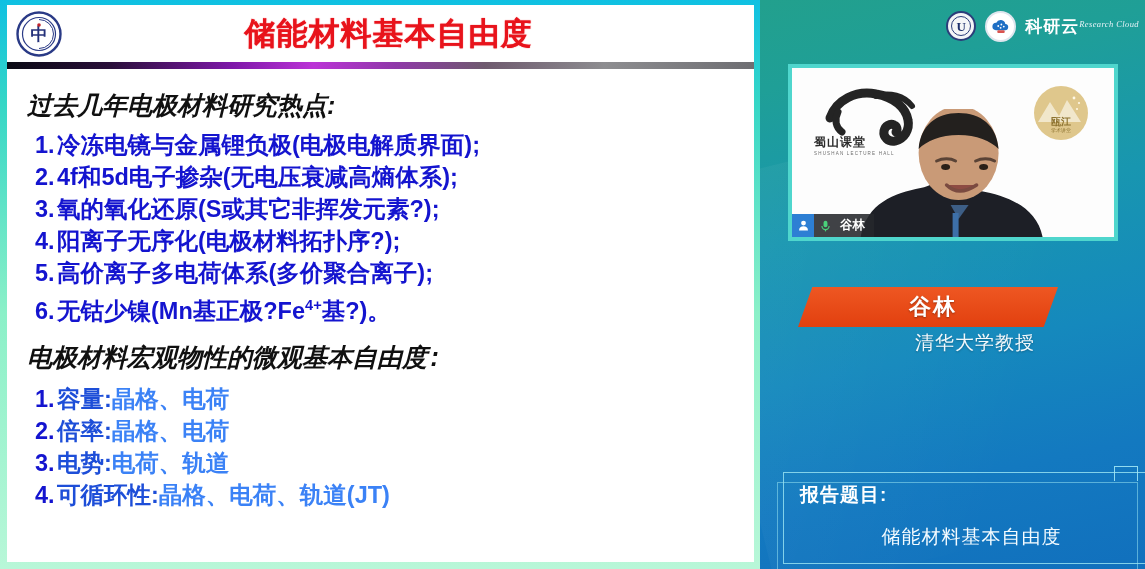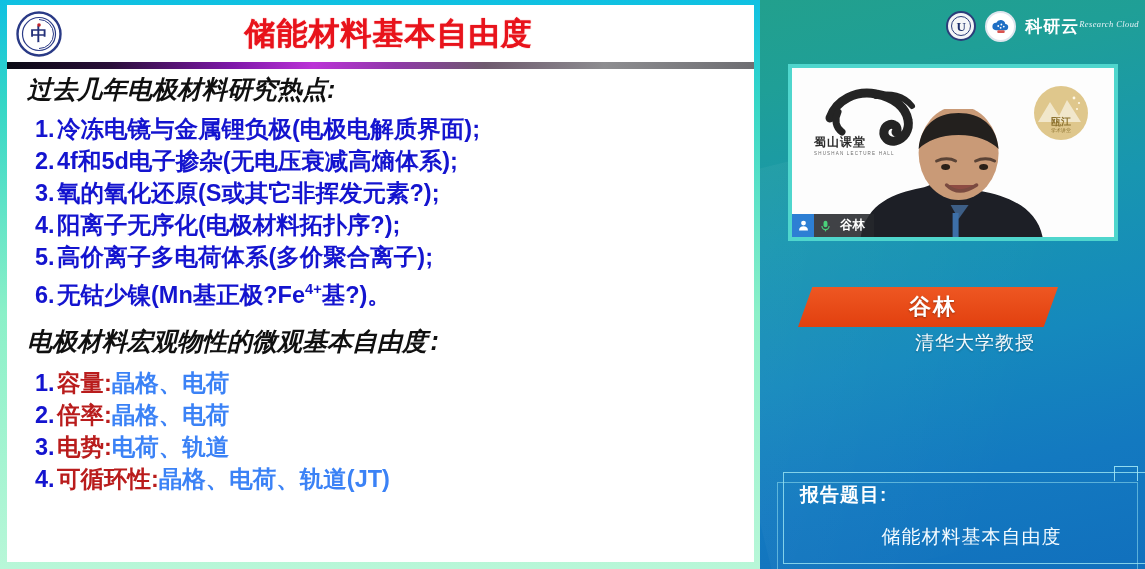--- a/index.html
+++ b/index.html
@@ -44,21 +44,21 @@
     box-sizing:border-box;
     text-shadow:0 0 1px #e8131b;
   }
   #title-rule{
     height:7px;width:100%;
     background:linear-gradient(90deg,#0a0a14 0%,#2a0f3a 14%,#7d17a8 30%,#bb33d6 41%,#8f38a8 52%,#6e5a6e 64%,#8d8d90 80%,#6e6e72 100%);
   }
 
   
   #slide-body{
-    padding:4px 0 0 14px;
+    padding:20px 0 0 14px;
     box-sizing:border-box;
   }
   .head-line{
     font-style:italic;font-weight:bold;
     font-size:25px;color:#101010;
     letter-spacing:0px;
     margin:0 0 8px 6px;
     white-space:nowrap;
   }
   .head-line.second{margin-top:14px;margin-bottom:10px;font-family:Liberation Mono, monospace;}
@@ -72,21 +72,21 @@
     line-height:31px;
     color:#1414cf;
     white-space:nowrap;
     margin:0 0 1px 0;
   }
   ol.slide-list li .num{
     width:36px;flex:0 0 36px;text-align:left;padding-left:14px;box-sizing:border-box;
     color:#1414cf;
   }
   ol.slide-list li .txt{color:#1414cf;}
-  ol.slide-list.freedoms li .txt .lbl{color:#b91c1c;}
+  ol.slide-list.freedoms li .txt .lbl{color:#1d4ed8;}
   ol.slide-list.freedoms li .txt .val{color:#3b82f6;}
   sup{font-size:0.62em;vertical-align:super;}
 
   
   #right-panel{
     position:absolute;left:760px;top:0;width:385px;height:569px;
     background:linear-gradient(168deg,#22a08d 0%,#1f9f97 14%,#1896b0 38%,#1589bd 60%,#1379c0 80%,#1170bd 100%);
     overflow:hidden;
   }
   #right-panel:before{

